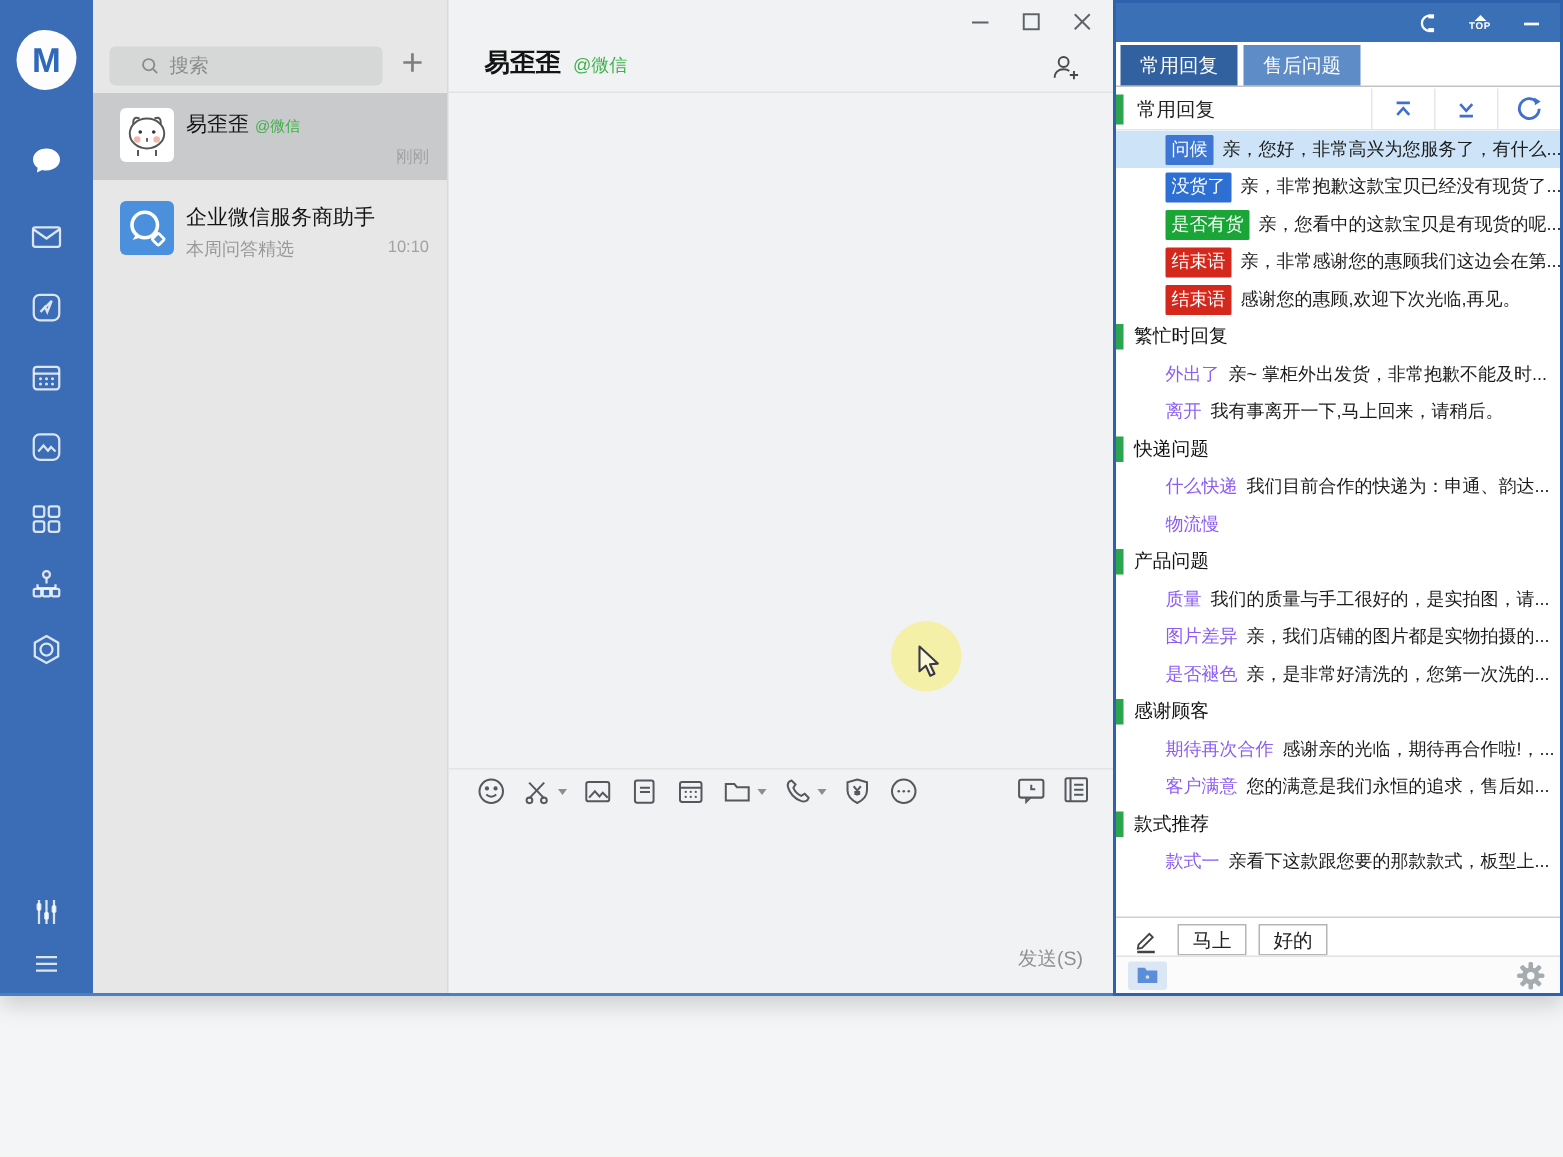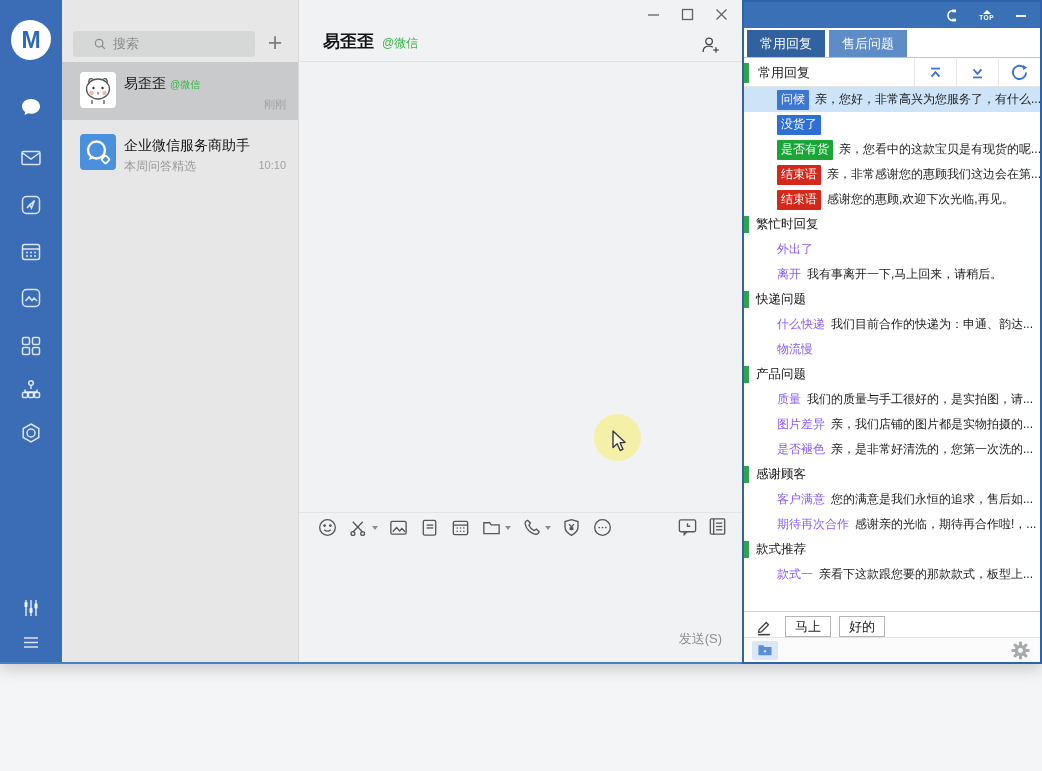--- a/index.html
+++ b/index.html
@@ -441,20 +441,21 @@
   </div>
 
   <div class="p-list" id="panel-list">
   <div class="p-item hl">
     <span class="kw tag" style="background: rgb(61, 118, 211);">问候</span>
     <span class="p-text">亲，您好，非常高兴为您服务了，有什么...</span>
   </div>
 
   <div class="p-item">
     <span class="kw tag" style="background: rgb(46, 111, 211);">没货了</span>
+    <span class="p-text">亲，非常抱歉这款宝贝已经没有现货了...</span>
   </div>
 
   <div class="p-item">
     <span class="kw tag" style="background: rgb(26, 166, 55);">是否有货</span>
     <span class="p-text">亲，您看中的这款宝贝是有现货的呢...</span>
   </div>
 
   <div class="p-item">
     <span class="kw tag" style="background: rgb(213, 40, 28);">结束语</span>
     <span class="p-text">亲，非常感谢您的惠顾我们这边会在第...</span>
@@ -465,20 +466,21 @@
     <span class="p-text">感谢您的惠顾,欢迎下次光临,再见。</span>
   </div>
 
   <div class="p-section">
     <span class="sec-bar"></span>
     <span class="sec-title">繁忙时回复</span>
   </div>
 
   <div class="p-item">
     <span class="kw link">外出了</span>
+    <span class="p-text">亲~ 掌柜外出发货，非常抱歉不能及时...</span>
   </div>
 
   <div class="p-item">
     <span class="kw link">离开</span>
     <span class="p-text">我有事离开一下,马上回来，请稍后。</span>
   </div>
 
   <div class="p-section">
     <span class="sec-bar"></span>
     <span class="sec-title">快递问题</span>
@@ -513,27 +515,27 @@
     <span class="kw link">是否褪色</span>
     <span class="p-text">亲，是非常好清洗的，您第一次洗的...</span>
   </div>
 
   <div class="p-section">
     <span class="sec-bar"></span>
     <span class="sec-title">感谢顾客</span>
   </div>
 
   <div class="p-item">
+    <span class="kw link">期待再次合作</span>
+    <span class="p-text">感谢亲的光临，期待再合作啦!，...</span>
+  </div>
+
+  <div class="p-item">
     <span class="kw link">客户满意</span>
     <span class="p-text">您的满意是我们永恒的追求，售后如...</span>
-  </div>
-
-  <div class="p-item">
-    <span class="kw link">期待再次合作</span>
-    <span class="p-text">感谢亲的光临，期待再合作啦!，...</span>
   </div>
 
   <div class="p-section">
     <span class="sec-bar"></span>
     <span class="sec-title">款式推荐</span>
   </div>
 
   <div class="p-item">
     <span class="kw link">款式一</span>
     <span class="p-text">亲看下这款跟您要的那款款式，板型上...</span>

